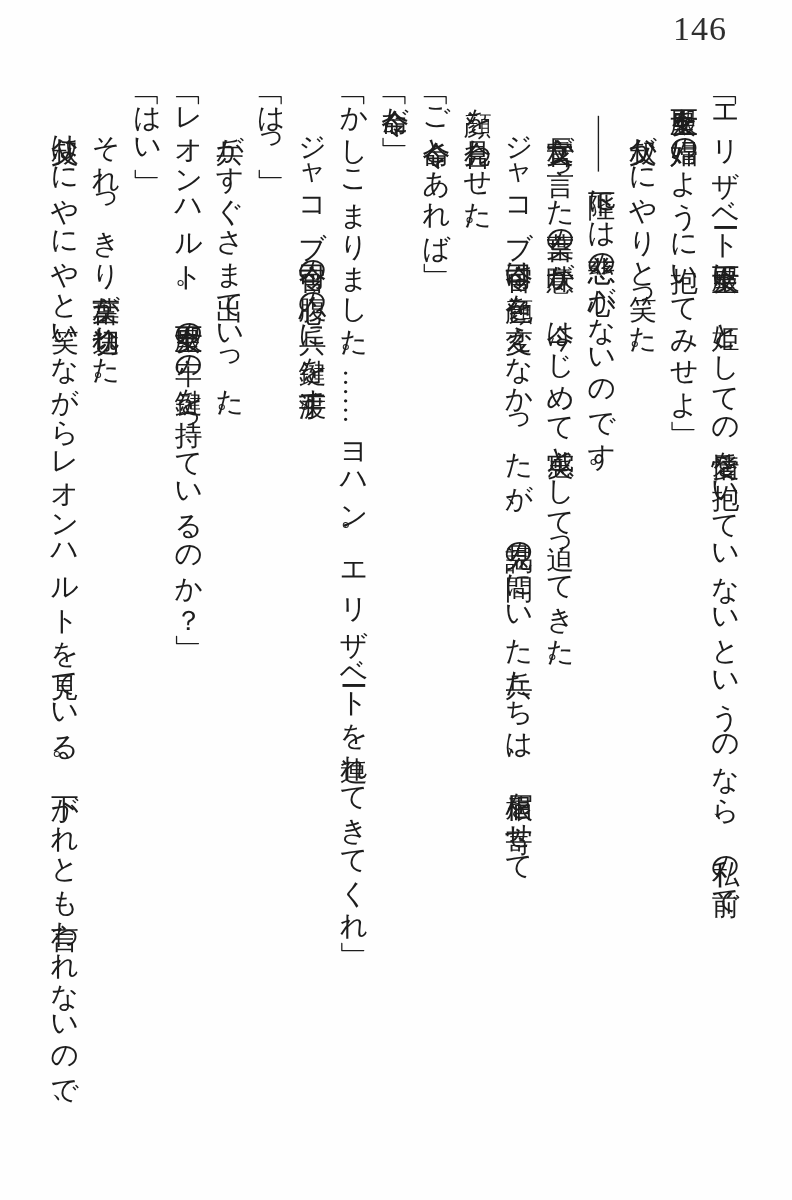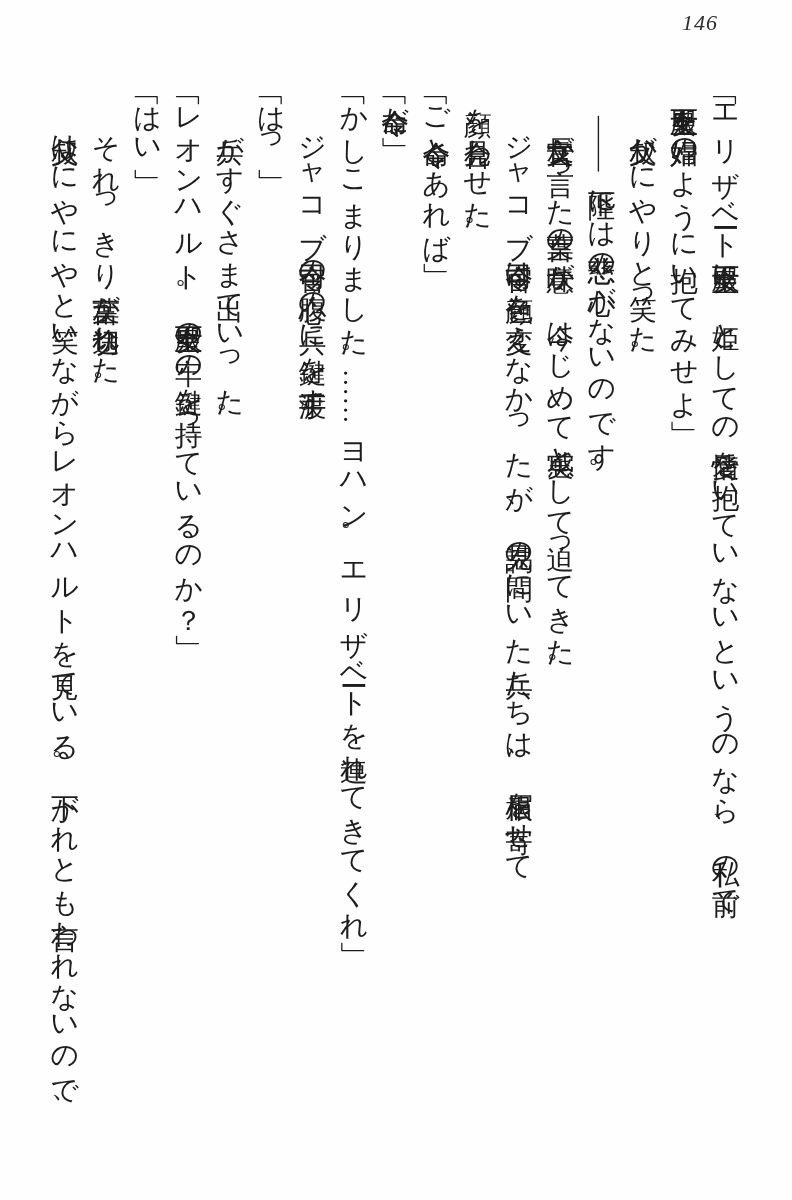--- a/index.html
+++ b/index.html
@@ -18,22 +18,21 @@
     position: absolute;
     inset: 0;
     background: #fefefe;
   }
   .page-number {
     position: absolute;
     top: 10px;
     left: 668px;
     width: 64px;
     text-align: center;
-    font-style: italic;
-    font-size: 22px;
+    font-size: 34px;
     letter-spacing: 1px;
     color: #2e2e2e;
   }
   .text-block {
     position: absolute;
     top: 88px;
     right: 46px;
     height: 1053px;
     writing-mode: vertical-rl;
     text-orientation: mixed;

